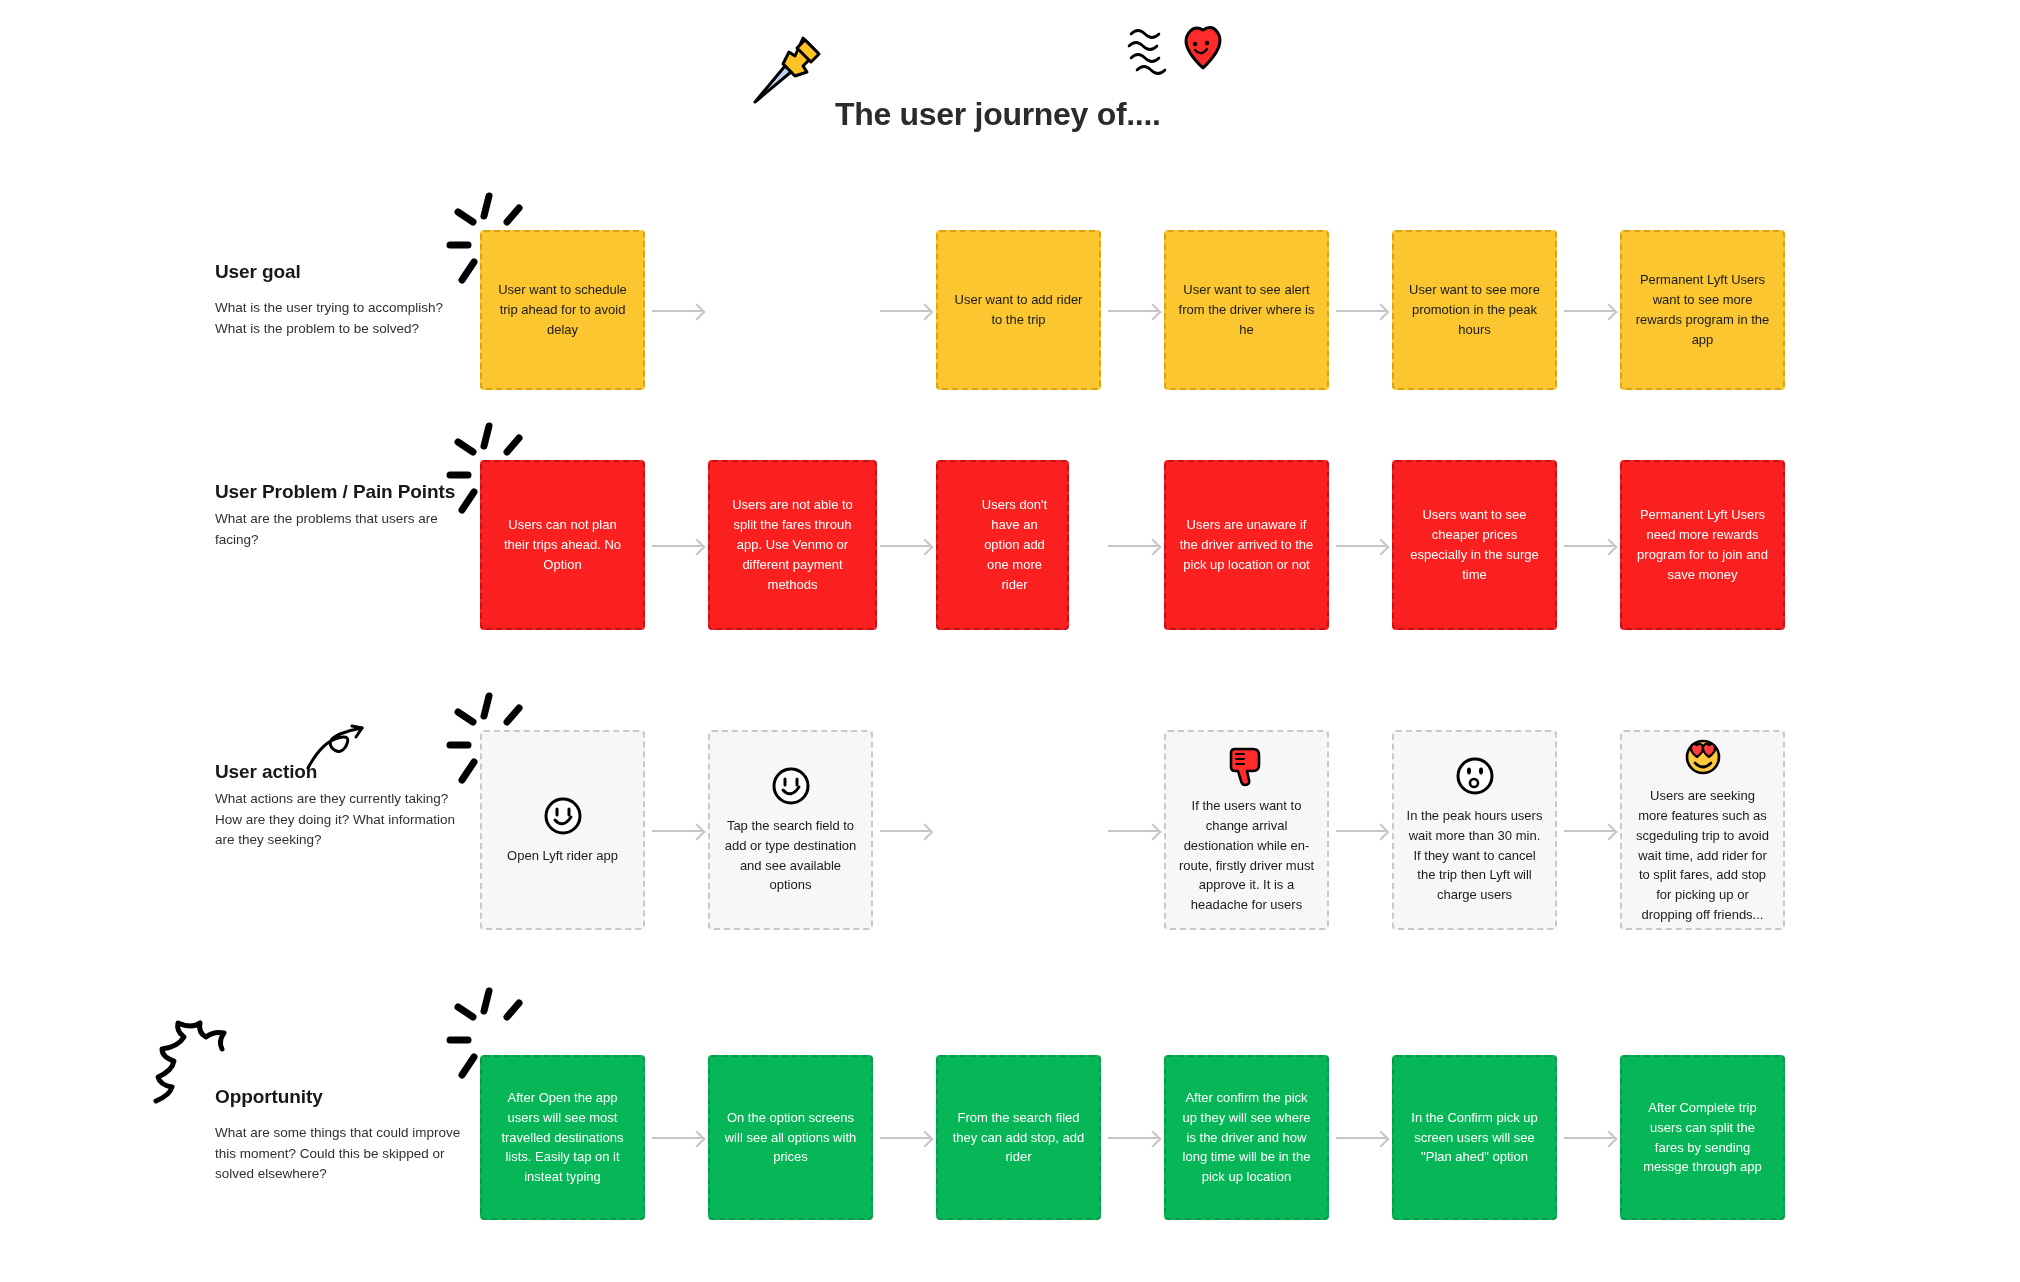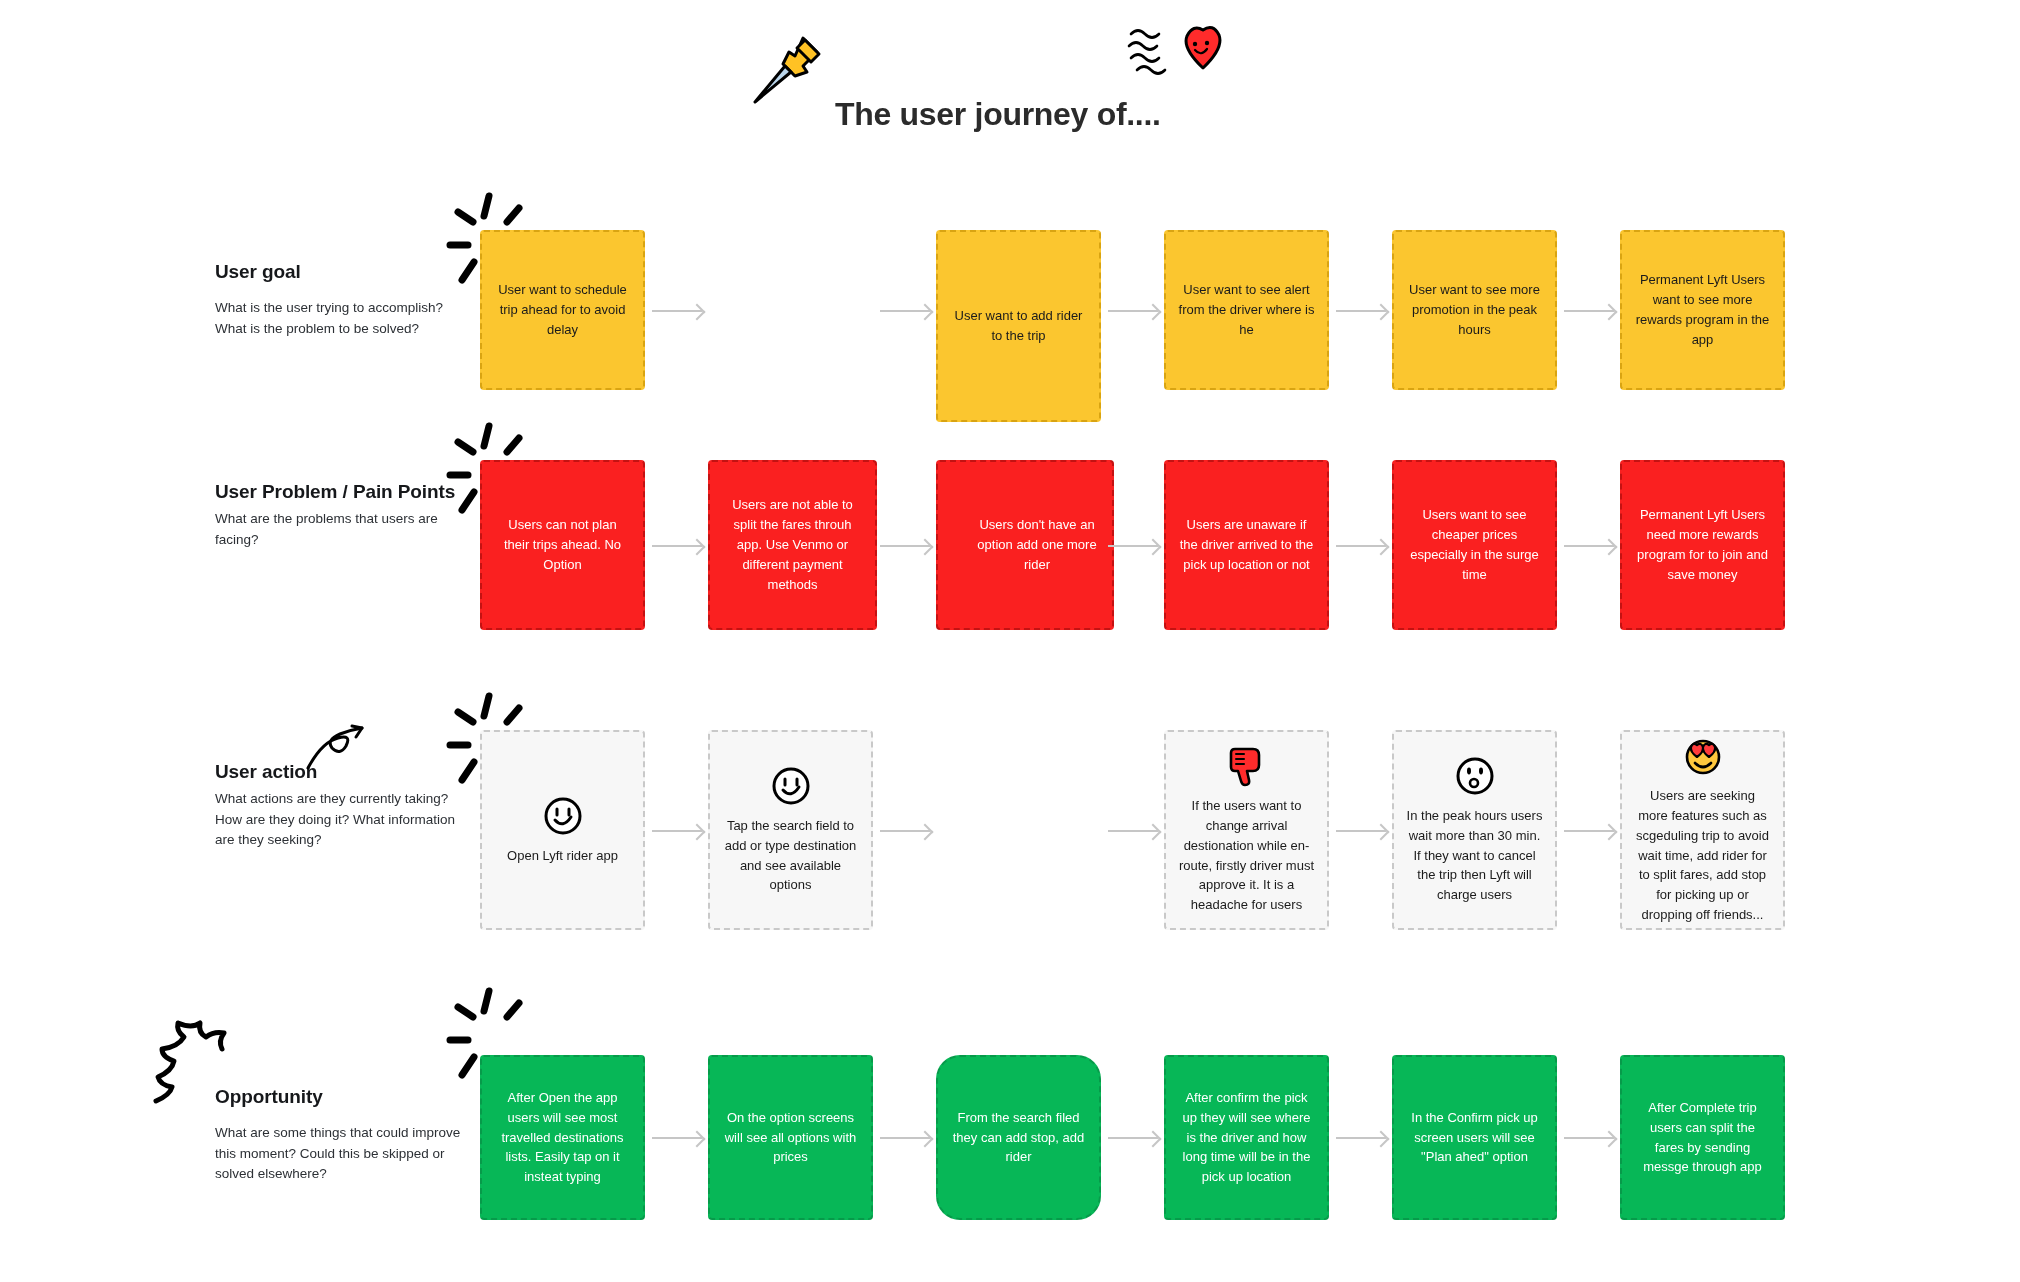--- a/index.html
+++ b/index.html
@@ -85,21 +85,21 @@
       <line x1="13" y1="24" x2="28" y2="34"></line>
       <line x1="5" y1="57" x2="23" y2="57"></line>
       <line x1="17" y1="92" x2="29" y2="74"></line>
     </g>
   </svg>
 
   <div class="cards">
     <div class="card goal" style="left:0px;    top:0px; width:165px; height:160px;">
         <div class="card-text">User want to schedule trip ahead for to avoid delay</div>
       </div>
-    <div class="card goal" style="left:456px;  top:0px; width:165px; height:192px;">
+    <div class="card goal" style="left:456px;  top:0px; width:165px; height:160px;">
         <div class="card-text">User want to add rider to the trip</div>
       </div>
     <div class="card goal" style="left:684px;  top:0px; width:165px; height:160px;">
         <div class="card-text">User want to see alert from the driver where is he</div>
       </div>
     <div class="card goal" style="left:912px;  top:0px; width:165px; height:160px;">
         <div class="card-text">User want to see more promotion in the peak hours</div>
       </div>
     <div class="card goal" style="left:1140px; top:0px; width:165px; height:160px;">
         <div class="card-text">Permanent Lyft Users want to see more rewards program in the app</div>
@@ -129,21 +129,21 @@
     </g>
   </svg>
 
   <div class="cards">
     <div class="card pain" style="left:0px;    top:0px; width:165px; height:170px;">
         <div class="card-text">Users can not plan their trips ahead. No Option</div>
       </div>
     <div class="card pain" style="left:228px;  top:0px; width:169px; height:170px;">
         <div class="card-text">Users are not able to split the fares throuh app. Use Venmo or different payment methods</div>
       </div>
-    <div class="card pain" style="left:456px;  top:0px; width:178px; height:170px;padding-left:36px;">
+    <div class="card pain" style="left:456px;  top:0px; width:133px; height:170px;padding-left:36px;">
         <div class="card-text">Users don't have an option add one more rider</div>
       </div>
     <div class="card pain" style="left:684px;  top:0px; width:165px; height:170px;">
         <div class="card-text">Users are unaware if the driver arrived to the pick up location or not</div>
       </div>
     <div class="card pain" style="left:912px;  top:0px; width:165px; height:170px;">
         <div class="card-text">Users want to see cheaper prices especially in the surge time</div>
       </div>
     <div class="card pain" style="left:1140px; top:0px; width:165px; height:170px;">
         <div class="card-text">Permanent Lyft Users need more rewards program for to join and save money</div>
@@ -270,21 +270,21 @@
     </g>
   </svg>
 
   <div class="cards">
     <div class="card opportunity" style="left:0px;    top:0px; width:165px; height:165px;">
         <div class="card-text">After Open the app users will see most travelled destinations lists. Easily tap on it insteat typing</div>
       </div>
     <div class="card opportunity" style="left:228px;  top:0px; width:165px; height:165px;">
         <div class="card-text">On the option screens will see all options with prices</div>
       </div>
-    <div class="card opportunity" style="left:456px;  top:0px; width:165px; height:165px;border-radius:24px;">
+    <div class="card opportunity" style="left:456px;  top:0px; width:165px; height:165px;">
         <div class="card-text">From the search filed they can add stop, add rider</div>
       </div>
     <div class="card opportunity" style="left:684px;  top:0px; width:165px; height:165px;">
         <div class="card-text">After confirm the pick up  they will see where is the driver and how long time will be in the pick up location</div>
       </div>
     <div class="card opportunity" style="left:912px;  top:0px; width:165px; height:165px;">
         <div class="card-text">In the Confirm pick up screen users will see "Plan ahed" option</div>
       </div>
     <div class="card opportunity" style="left:1140px; top:0px; width:165px; height:165px;">
         <div class="card-text">After Complete trip users can split the fares by sending messge through app</div>

